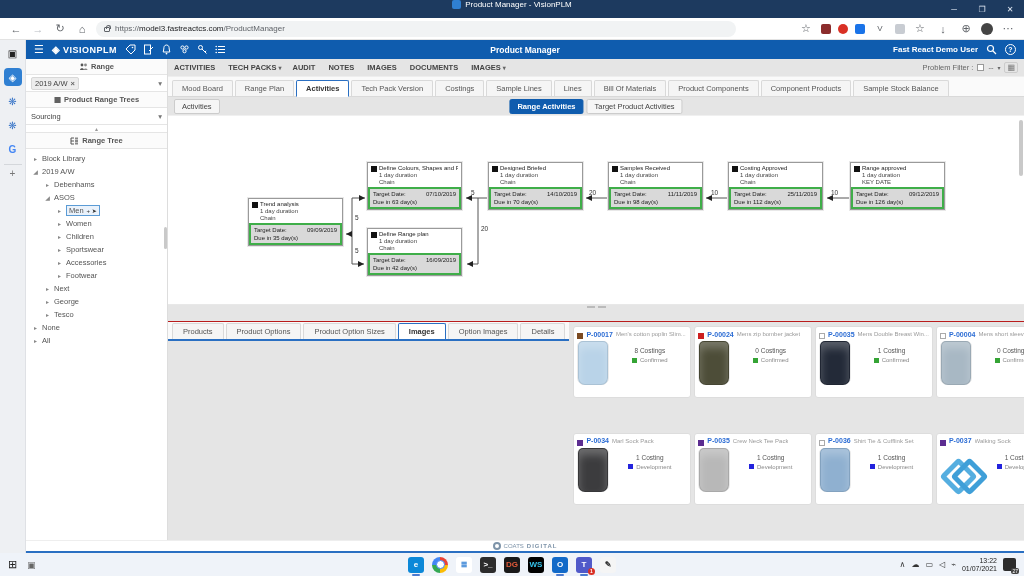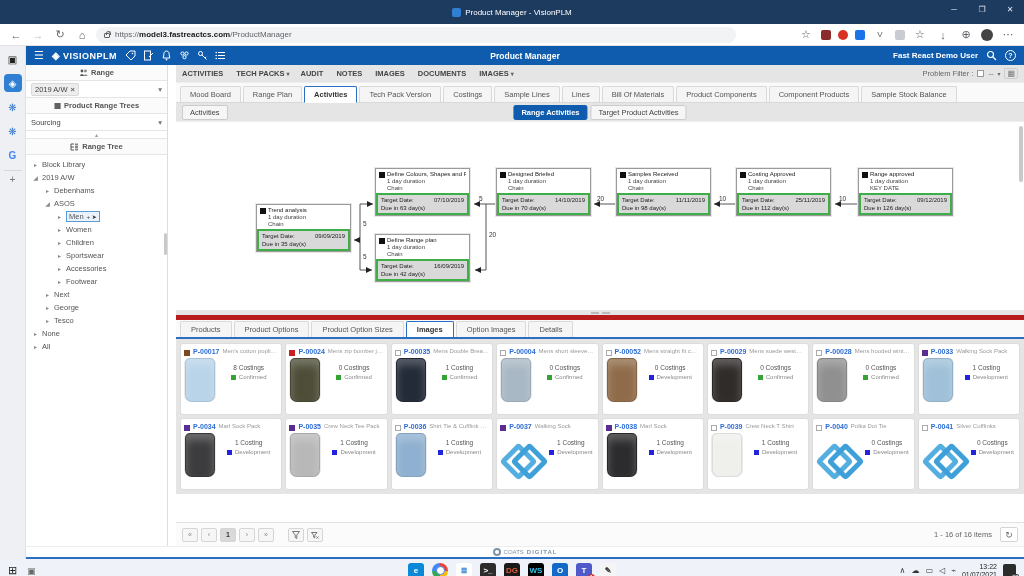--- a/index.html
+++ b/index.html
@@ -1,34 +1,34 @@
 <!DOCTYPE html>
 <html><head>
 <meta charset="utf-8">
 <style>
   * { margin:0; padding:0; box-sizing:border-box; }
   html,body { width:1024px; height:576px; overflow:hidden; }
   body { font-family:"Liberation Sans", sans-serif; background:#fff; color:#333; }
   .screen { width:1024px; height:576px; display:flex; flex-direction:column; }
 
   
-  .titlebar { height:24px; background:#1d3a5f; display:flex; align-items:center; justify-content:center; position:relative; color:#fff; font-size:8px; flex:none; }
+  .titlebar { height:18px; background:#1d3a5f; display:flex; align-items:flex-start; justify-content:center; position:relative; color:#fff; font-size:8px; flex:none; }
   .tb-tab { display:flex; align-items:center; gap:4px; }
   .tb-fav { width:9px; height:9px; background:#2f7fd2; border-radius:2px; display:inline-block; }
   .win-controls { position:absolute; right:0; top:0; height:18px; display:flex; }
   .win-btn { width:28px; height:18px; display:flex; align-items:center; justify-content:center; font-size:8px; color:#dfe7f2; }
 
   
   .browserbar { height:22px; background:#fff; border-bottom:1px solid #e3e3e3; display:flex; align-items:center; padding:0 8px; gap:6px; flex:none; }
   .nav-ico { color:#5f6368; font-size:11px; width:16px; text-align:center; }
   .nav-ico.dim { color:#b8bcc2; }
   .urlbar { flex:1; max-width:640px; height:16px; background:#f1f3f4; border-radius:8px; display:flex; align-items:center; padding:0 8px; gap:5px; font-size:8px; color:#5f6368; }
   .lock { width:6px; height:5px; border:1px solid #5f6368; border-radius:1px; position:relative; margin-top:2px; }
   .lock::before { content:""; position:absolute; top:-3px; left:0.5px; width:3px; height:3px; border:1px solid #5f6368; border-bottom:none; border-radius:3px 3px 0 0; }
-  .url-domain { font-weight:bold; color:#202124; }
+  .url-domain { font-weight:normal; color:#202124; }
   .ext-row { display:flex; align-items:center; gap:7px; margin-left:auto; }
   .ext { width:10px; height:10px; border-radius:2px; }
   .ext.round { border-radius:50%; }
   .avatar { width:12px; height:12px; border-radius:50%; background:#444; }
 
   
   .window-body { height:513px; display:flex; flex:none; }
   .edgestrip { width:26px; background:#eef0f3; border-right:1px solid #dfe1e5; display:flex; flex-direction:column; align-items:center; padding-top:4px; gap:6px; flex:none; }
   .estrip-item { width:18px; height:18px; border-radius:4px; display:flex; align-items:center; justify-content:center; font-size:10px; color:#3d78c9; }
   .estrip-item.dark { color:#222; }
@@ -41,21 +41,21 @@
   .appheader { height:19px; background:#0f5cae; color:#fff; display:flex; align-items:center; padding:0 8px; gap:8px; position:relative; flex:none; }
   .hamburger { font-size:11px; }
   .brand { display:flex; align-items:center; gap:3px; font-weight:bold; font-size:9px; letter-spacing:0.5px; }
   .brand-mark { font-size:10px; }
   .hd-icons { display:flex; gap:7px; align-items:center; }
   .hd-icons svg { display:block; }
   .app-title { position:absolute; left:50%; transform:translateX(-50%); font-size:8.5px; font-weight:bold; }
   .hd-right { margin-left:auto; display:flex; align-items:center; gap:8px; font-size:8px; font-weight:bold; }
   .help-circ { width:11px; height:11px; border:1px solid #fff; border-radius:50%; display:flex; align-items:center; justify-content:center; font-size:7px; }
 
-  .content-row { flex:1; display:flex; min-height:0;gap:8px; }
+  .content-row { flex:1; display:flex; min-height:0; }
 
   
   .sidebar { width:142px; border-right:1px solid #ddd; background:#fff; font-size:7.5px; display:flex; flex-direction:column; flex:none; }
   .sb-head { height:16px; display:flex; align-items:center; justify-content:center; gap:3px; color:#555; font-weight:bold; border-bottom:1px solid #e5e5e5; background:#fbfbfb; }
   .sb-row { height:17px; display:flex; align-items:center; padding:0 5px; border-bottom:1px solid #e5e5e5; color:#444; }
   .chip { background:#ededed; border:1px solid #d8d8d8; border-radius:2px; padding:1px 3px; display:flex; gap:3px; align-items:center; }
   .chip-x { color:#666; font-weight:bold; }
   .sb-caret { margin-left:auto; color:#777; }
   .collapse-bar { height:8px; display:flex; align-items:center; justify-content:center; color:#999; font-size:6px; border-bottom:1px solid #e5e5e5; }
   .tree { padding-top:3px; overflow:hidden; flex:1; position:relative; }
@@ -94,21 +94,21 @@
   .nd-sq { width:6px; height:6px; background:#111; flex:none; }
   .nd-sub { padding-left:8px; color:#444; }
   .nd-target { border:2px solid #3fae49; background:#d9d9d9; padding:1px 3px; line-height:8px; color:#222; }
   .nd-daterow { display:flex; justify-content:space-between; }
   .fc-label { font-size:6.5px; fill:#333; }
   .fc-vscroll { position:absolute; right:1px; top:4px; width:4px; height:56px; background:#c9c9c9; border-radius:2px; }
   .splitter { height:5px; display:flex; align-items:center; justify-content:center; gap:3px; border-top:1px solid #e8e8e8; flex:none; }
   .splitter i { width:8px; height:2px; background:#bbb; display:inline-block; }
 
   
-  .bottompanel { flex:1; display:flex; flex-direction:column; min-height:0; border-top:5px solid #b91c1c; }
+  .bottompanel { flex:1; display:flex; flex-direction:row; min-height:0; border-top:1px solid #b91c1c;margin-top:12px; }
   .btabs { height:19px; display:flex; align-items:flex-end; gap:2px; padding:0 4px; background:#fafafa; border-bottom:2px solid #2a6fc2; flex:none; }
   .btab { border:1px solid #d9d9d9; border-bottom:none; background:#f5f5f5; color:#555; font-size:7.5px; padding:3px 10px; border-radius:2px 2px 0 0; }
   .btab.active { background:#fff; border-color:#2a6fc2; color:#333; font-weight:bold; }
   .cards { display:grid; grid-template-columns:repeat(8, 1fr); gap:3px; padding:4px; flex:none; }
   .card { border:1px solid #ddd; border-radius:3px; background:#fff; height:72px; padding:2px 3px; overflow:hidden; }
   .card-top { display:flex; align-items:center; gap:3px; height:10px; }
   .mark .cbx { width:6px; height:6px; border:1px solid #aaa; background:#fff; display:inline-block; }
   .mark .swatch { width:6px; height:6px; display:inline-block; }
   .card-code { color:#2b6cd4; font-size:7px; font-weight:bold; white-space:nowrap; }
   .card-name { color:#9a9a9a; font-size:6px; white-space:nowrap; overflow:hidden; text-overflow:ellipsis; }

